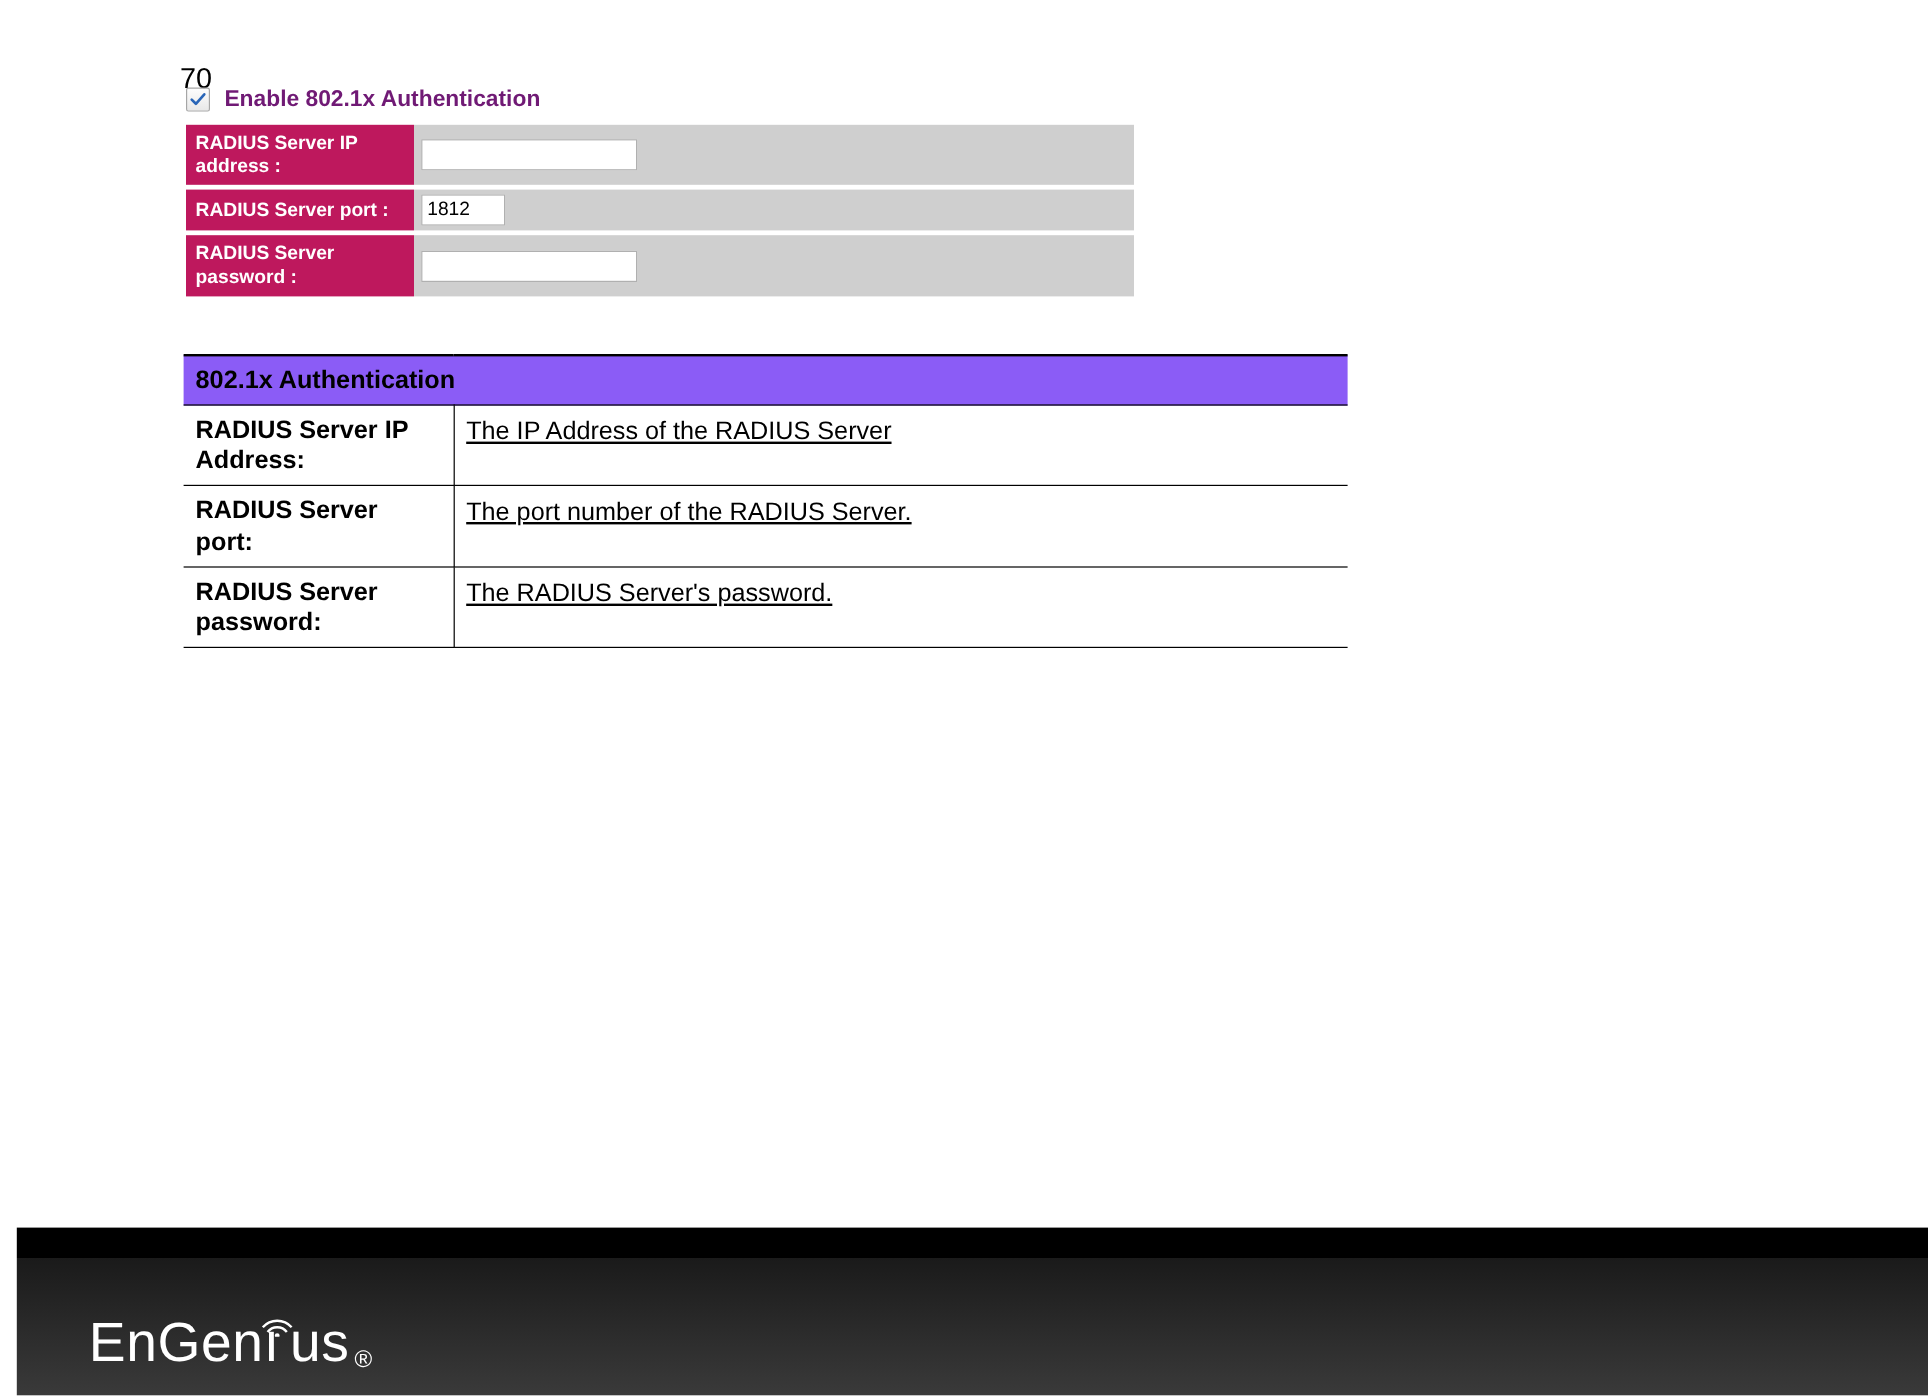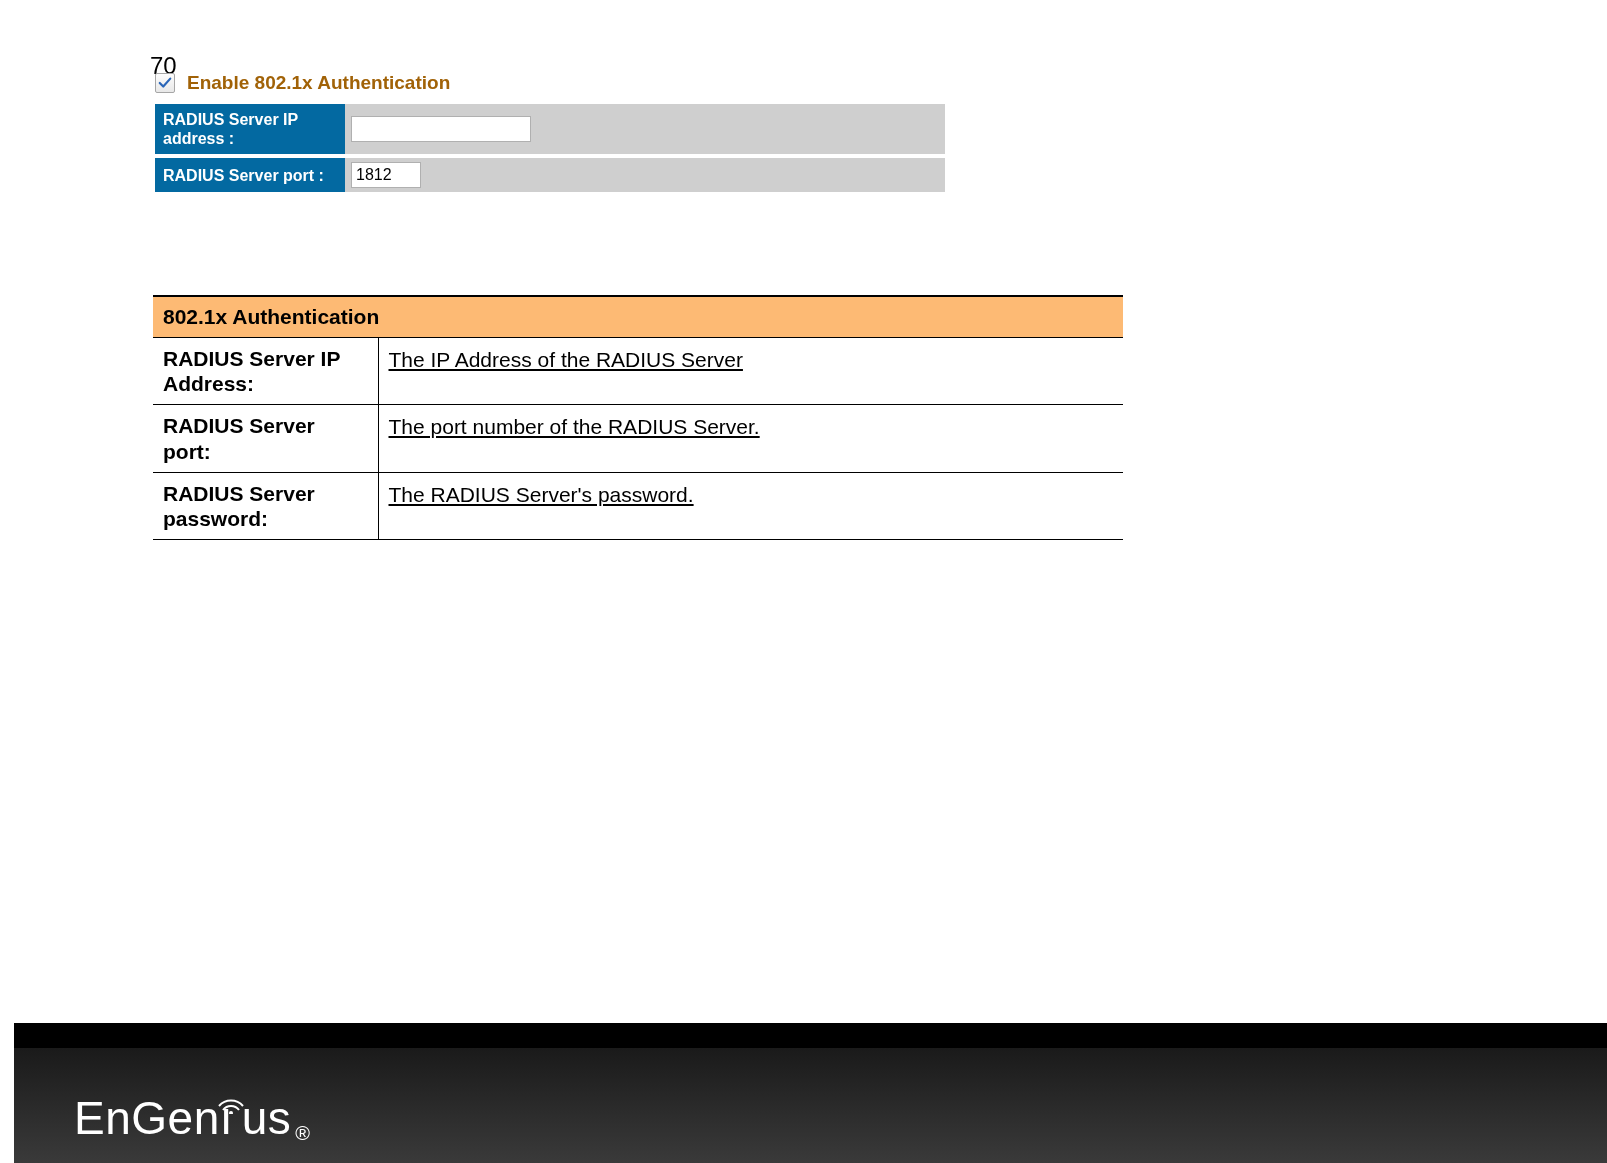--- a/index.html
+++ b/index.html
@@ -35,30 +35,30 @@
     height: 20px;
     background: linear-gradient(#fdfdfd,#e8e8e8);
     border: 1px solid #a6a6a6;
     border-radius: 2px;
     display: flex;
     align-items: center;
     justify-content: center;
   }
   .checkbox svg { width: 14px; height: 14px; }
   .enable-label {
-    color: #a16207;
+    color: #701a75;
     font-weight: bold;
     font-size: 19px;
   }
   .form-row {
     display: flex;
     margin-bottom: 4px;
   }
   .form-label-cell {
-    background: #0369a1;
+    background: #be185d;
     color: #fff;
     font-weight: bold;
     font-size: 16px;
     padding: 6px 8px;
     width: 190px;
     line-height: 1.2;
     display: flex;
     align-items: center;
   }
   .form-value-cell {
@@ -86,21 +86,21 @@
     width: 970px;
     border-collapse: collapse;
     font-size: 21px;
   }
   .desc-table td, .desc-table th {
     padding: 8px 10px;
     vertical-align: top;
     border-bottom: 1.5px solid #000;
   }
   .desc-header {
-    background: #fdba74;
+    background: #8b5cf6;
     border-top: 2px solid #000;
     border-bottom: 2px solid #000;
     font-weight: bold;
     text-align: left;
   }
   .desc-label {
     width: 225px;
     font-weight: bold;
     border-right: 1.5px solid #000;
     line-height: 1.2;
@@ -172,20 +172,26 @@
     </div>
   </div>
 
   <div class="form-row">
     <div class="form-label-cell">RADIUS Server port :</div>
     <div class="form-value-cell">
       <input type="text" class="port-input" value="1812" style="">
     </div>
   </div>
 
+  <div class="form-row">
+    <div class="form-label-cell">RADIUS Server password :</div>
+    <div class="form-value-cell">
+      <input type="text" class="pw-input" value="" style="">
+    </div>
+  </div>
 </div>
 
 <table class="desc-table">
   <tbody>
       <tr>
     <th class="desc-header" colspan="2">802.1x Authentication</th>
   </tr>
   <tr>
     <td class="desc-label">RADIUS Server IP Address:</td>
     <td class="desc-value">The IP Address of the RADIUS Server</td>

